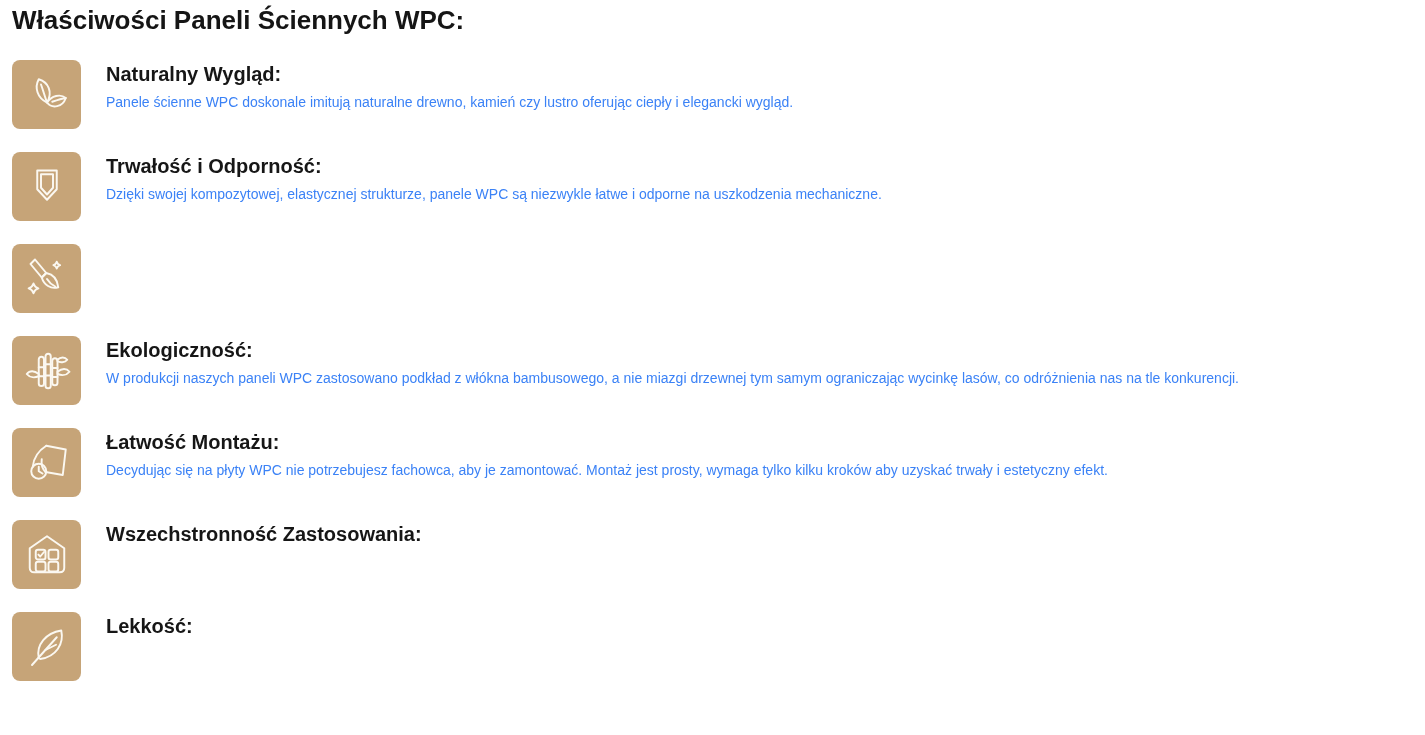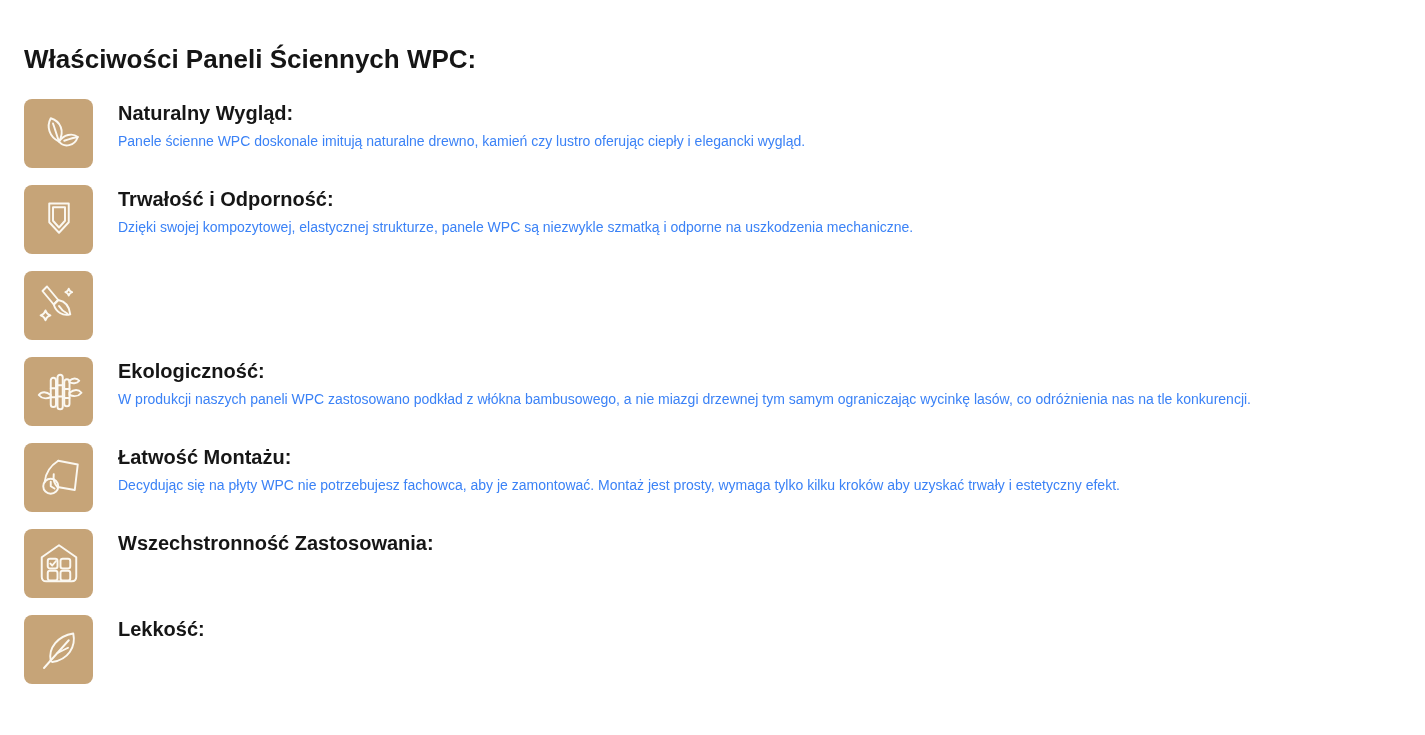--- a/index.html
+++ b/index.html
@@ -10,32 +10,32 @@
   *{box-sizing:border-box;}
   html,body{margin:0;padding:0;}
   body{
     width:1425px;
     height:735px;
     overflow:hidden;
     background:#ffffff;
     color:var(--text);
     font-family:"Liberation Sans", sans-serif;
   }
-  main{padding:4px 48px 0 24px;margin-top:39px;}
+  main{padding:4px 48px 0 12px;}
   h1.page-title{
     font-size:26px;
     line-height:32px;
     font-weight:700;
     margin:0 0 24px 0;
     color:#151515;
   }
   .feature-list{
     display:flex;
     flex-direction:column;
-    gap:17px;
+    gap:23px;
   }
   .feature{
     display:flex;
     align-items:flex-start;
     gap:25px;
   }
   .icon-box{
     flex:none;
     width:69px;
     height:69px;
@@ -87,21 +87,21 @@
 
   <section class="feature">
     <div class="icon-box">
           <svg viewBox="0 0 64 64" fill="none" stroke="currentColor" stroke-width="2.6" stroke-linecap="round" stroke-linejoin="round">
             <path d="M19 10 H45 V35 L32 49 L19 35 Z"></path>
             <path d="M24 15 H40 V33 L32 42 L24 33 Z"></path>
           </svg>
         </div>
     <div class="feature-text">
       <h2 class="feature-heading">Trwałość i Odporność:</h2>
-      <p class="feature-body">Dzięki swojej kompozytowej, elastycznej strukturze, panele WPC są niezwykle szmatką i odporne na uszkodzenia mechaniczne.</p>
+      <p class="feature-body">Dzięki swojej kompozytowej, elastycznej strukturze, panele WPC są niezwykle łatwe i odporne na uszkodzenia mechaniczne.</p>
     </div>
   </section>
 
   <section class="feature">
     <div class="icon-box">
           <svg viewBox="0 0 64 64" fill="none" stroke="currentColor" stroke-width="2.6" stroke-linecap="round" stroke-linejoin="round">
             <path d="M10 12 L16 6 L31 24 L25 30 Z"></path>
             <path d="M25 30 L31 24 C41 26 46 33 47 43 C37 46 28 40 25 30 Z"></path>
             <path d="M32 32 C35 37 39 40 43 42"></path>
             <path d="M14 38 Q15.5 43 20.5 44.5 Q15.5 46 14 51 Q12.5 46 7.5 44.5 Q12.5 43 14 38 Z"></path>

